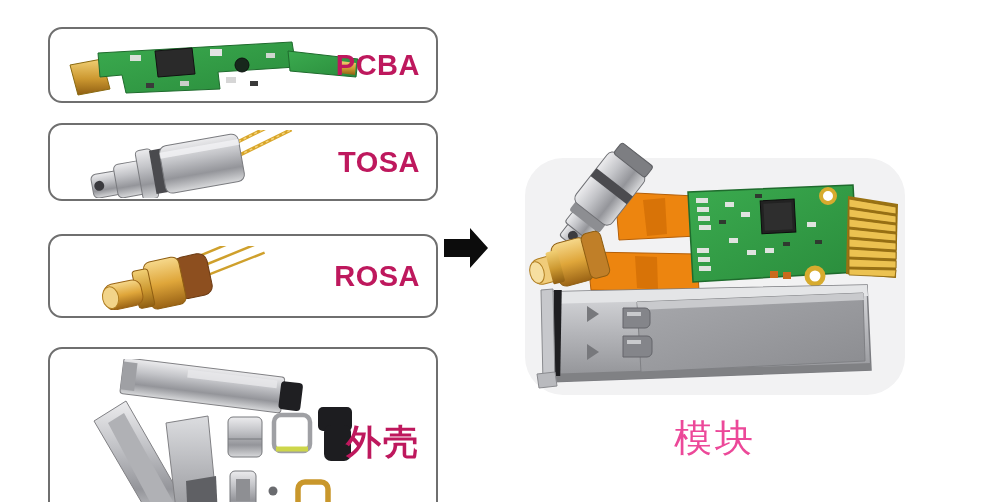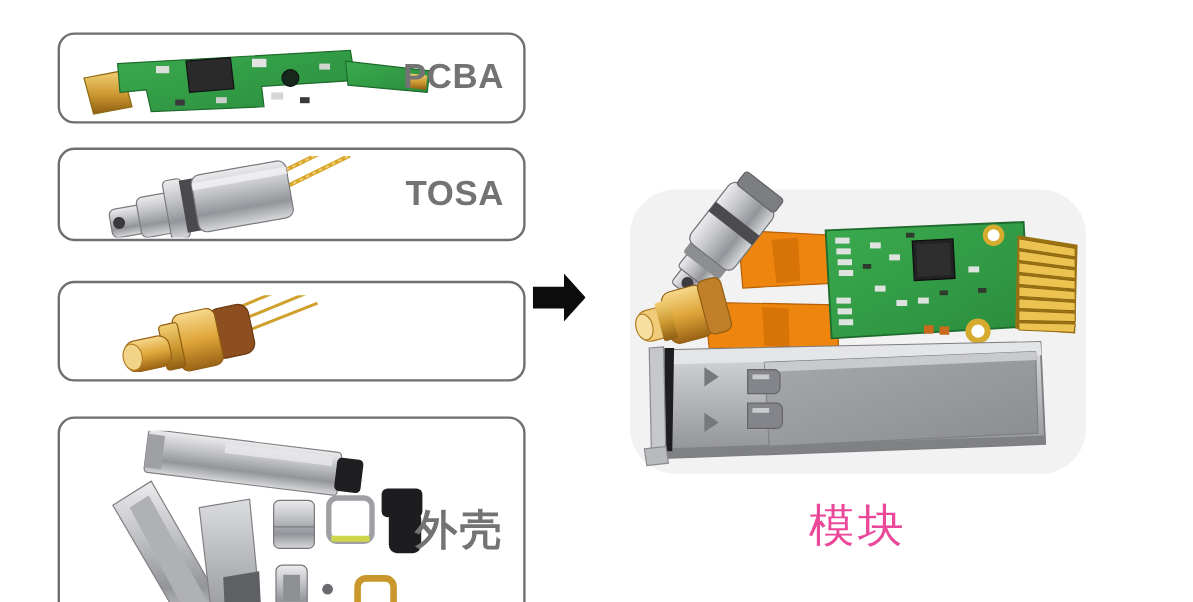--- a/index.html
+++ b/index.html
@@ -9,21 +9,21 @@
     font-family:"Liberation Sans","DejaVu Sans",sans-serif;
   }
   .component-box{
     position:absolute;left:48px;width:390px;
     background:#ffffff;border:2.5px solid #6f6f6f;border-radius:14px;
     box-sizing:border-box;
   }
   .box-art{position:absolute;}
   .box-label{
     position:absolute;right:16px;top:50%;transform:translateY(-50%);
-    font-size:29px;font-weight:700;color:#737373;letter-spacing:0.5px;
+    font-size:29px;font-weight:700;color:#be185d;letter-spacing:0.5px;
     white-space:nowrap;
   }
   .box-label.cjk{font-size:35px;font-weight:600;letter-spacing:2px;margin-left:32px;}
   .arrow-wrap{position:absolute;left:444px;top:228px;width:44px;height:40px;}
   .module-bg{
     position:absolute;left:525px;top:158px;width:380px;height:237px;
     background:#f2f2f3;border-radius:38px;
   }
   .module-art{position:absolute;left:515px;top:130px;width:400px;height:280px;}
   .module-label{
@@ -114,20 +114,21 @@
         <line x1="112" y1="16" x2="182" y2="3" stroke="#cfa02c" stroke-width="2.5"></line>
         <line x1="116" y1="26" x2="188" y2="13" stroke="#cfa02c" stroke-width="2.5"></line>
         <line x1="118" y1="36" x2="184" y2="25" stroke="#cfa02c" stroke-width="2.5"></line>
         <rect x="92" y="12" width="34" height="42" rx="9" fill="#8d4f1f" stroke="#6b3a12"></rect>
         <rect x="62" y="10" width="36" height="48" rx="7" fill="url(#amberG)" stroke="#8f5e12"></rect>
         <rect x="50" y="16" width="16" height="38" rx="3" fill="url(#goldG)" stroke="#8f5e12"></rect>
         <rect x="18" y="24" width="38" height="26" rx="9" fill="url(#amberG)" stroke="#9a6315"></rect>
         <ellipse cx="24" cy="37" rx="8" ry="11" fill="#f2d489" stroke="#b07e20"></ellipse>
       </g>
     </svg>
+    <span class="box-label">ROSA</span>
   </div>
 
   <div class="component-box" style="top:347px;height:190px;">
     <svg class="box-art" style="left:16px;top:10px;" width="305" height="172" viewBox="0 0 305 172">
       <g transform="rotate(7 150 30)">
         <rect x="55" y="10" width="162" height="36" rx="3" fill="url(#metalG)" stroke="#808084"></rect>
         <rect x="55" y="14" width="14" height="28" fill="#9fa0a4"></rect>
         <rect x="120" y="14" width="90" height="8" fill="#e8e9eb" opacity="0.8"></rect>
         <rect x="214" y="14" width="22" height="28" rx="4" fill="#1f1f22"></rect>
       </g>

